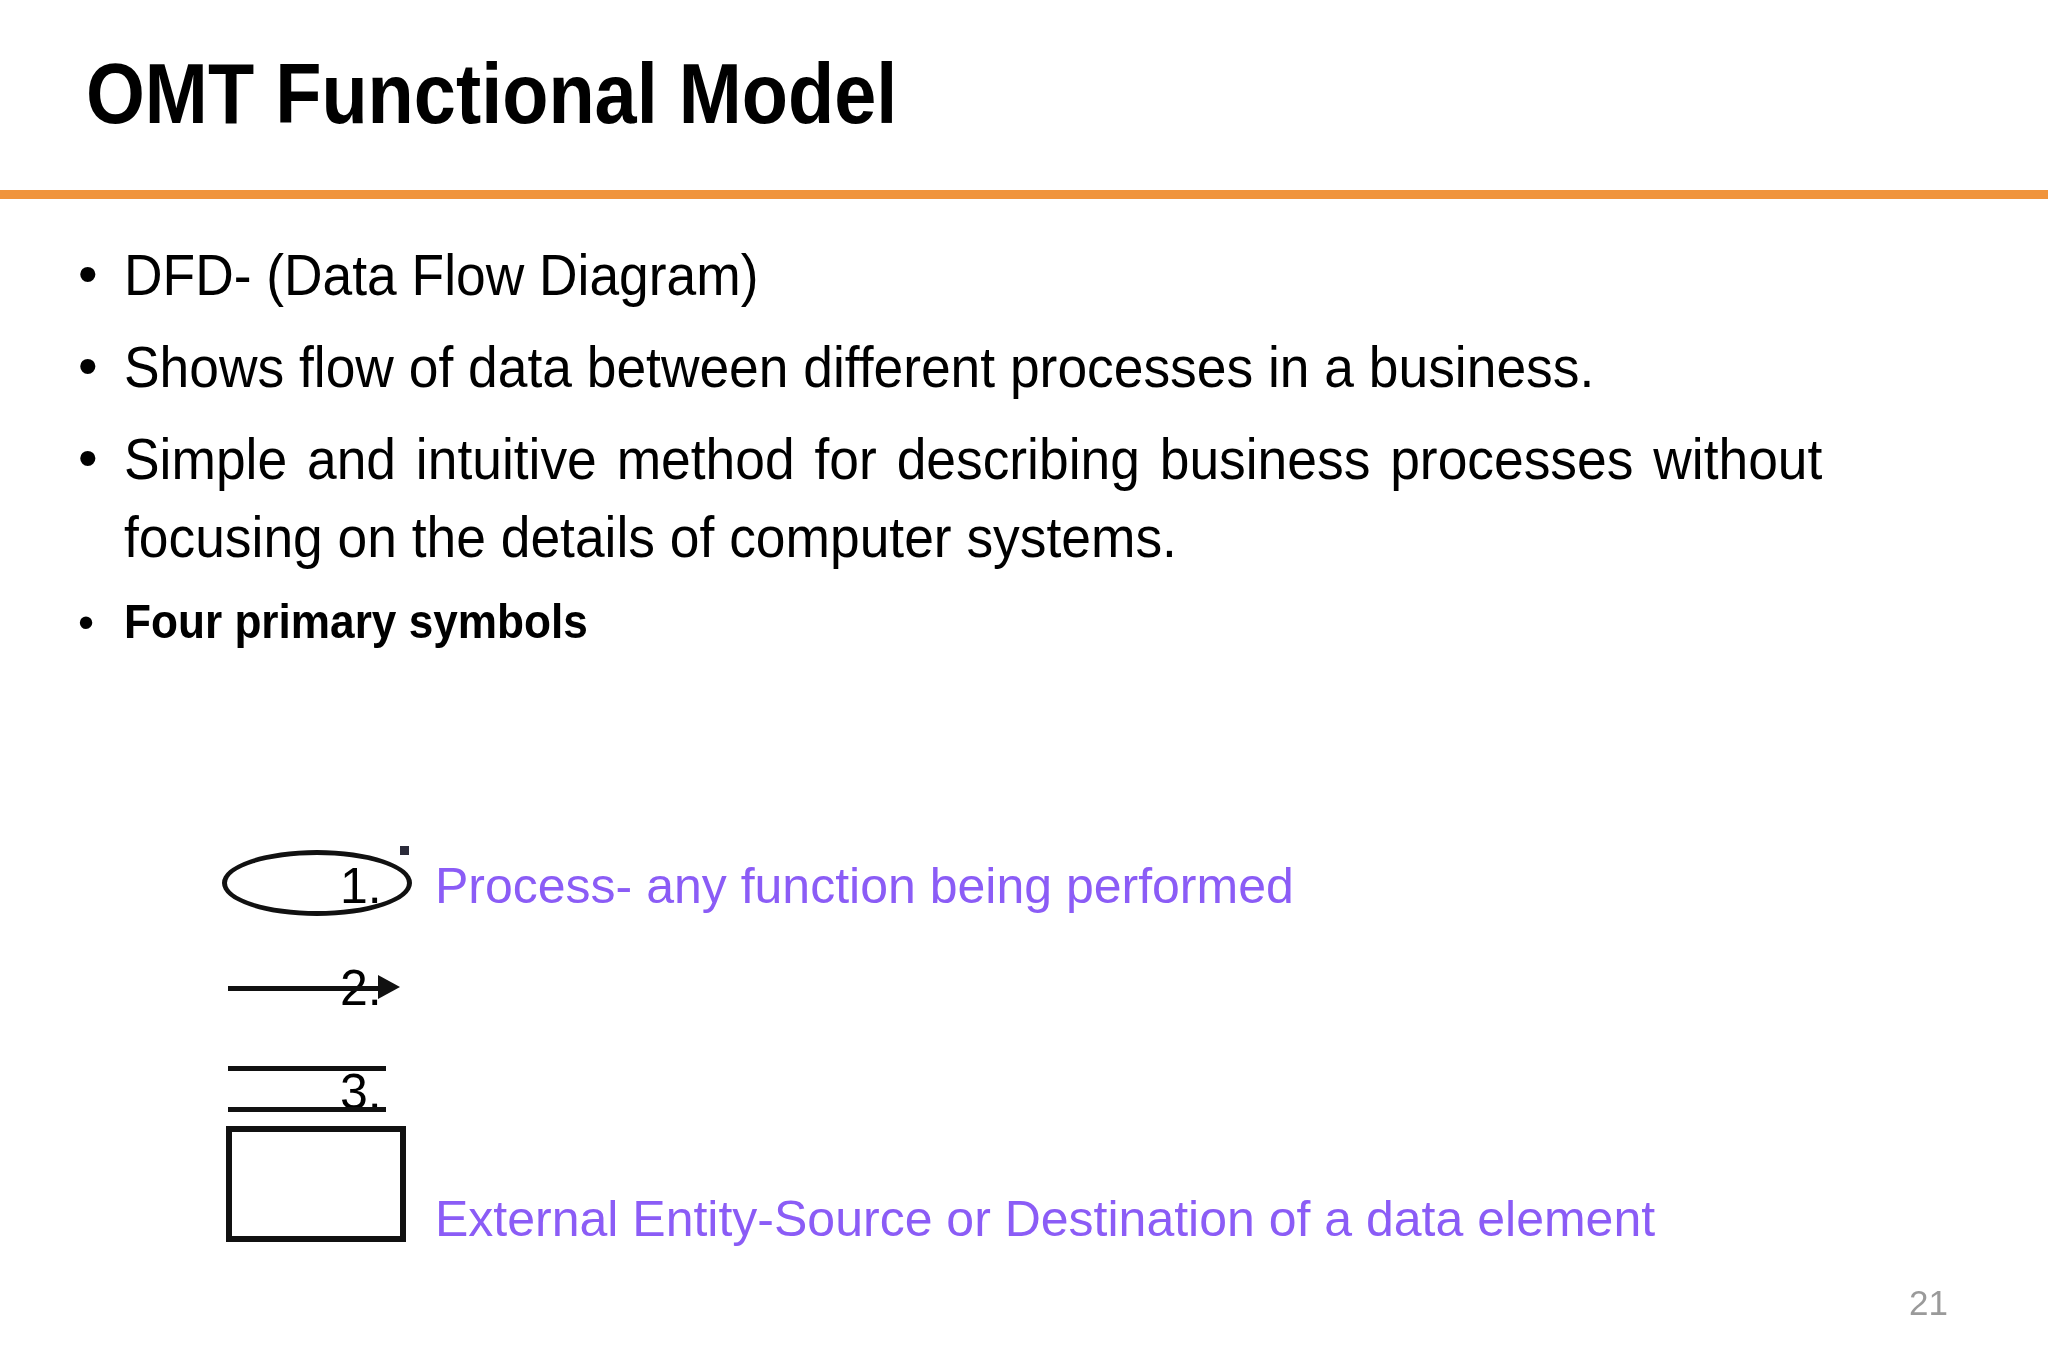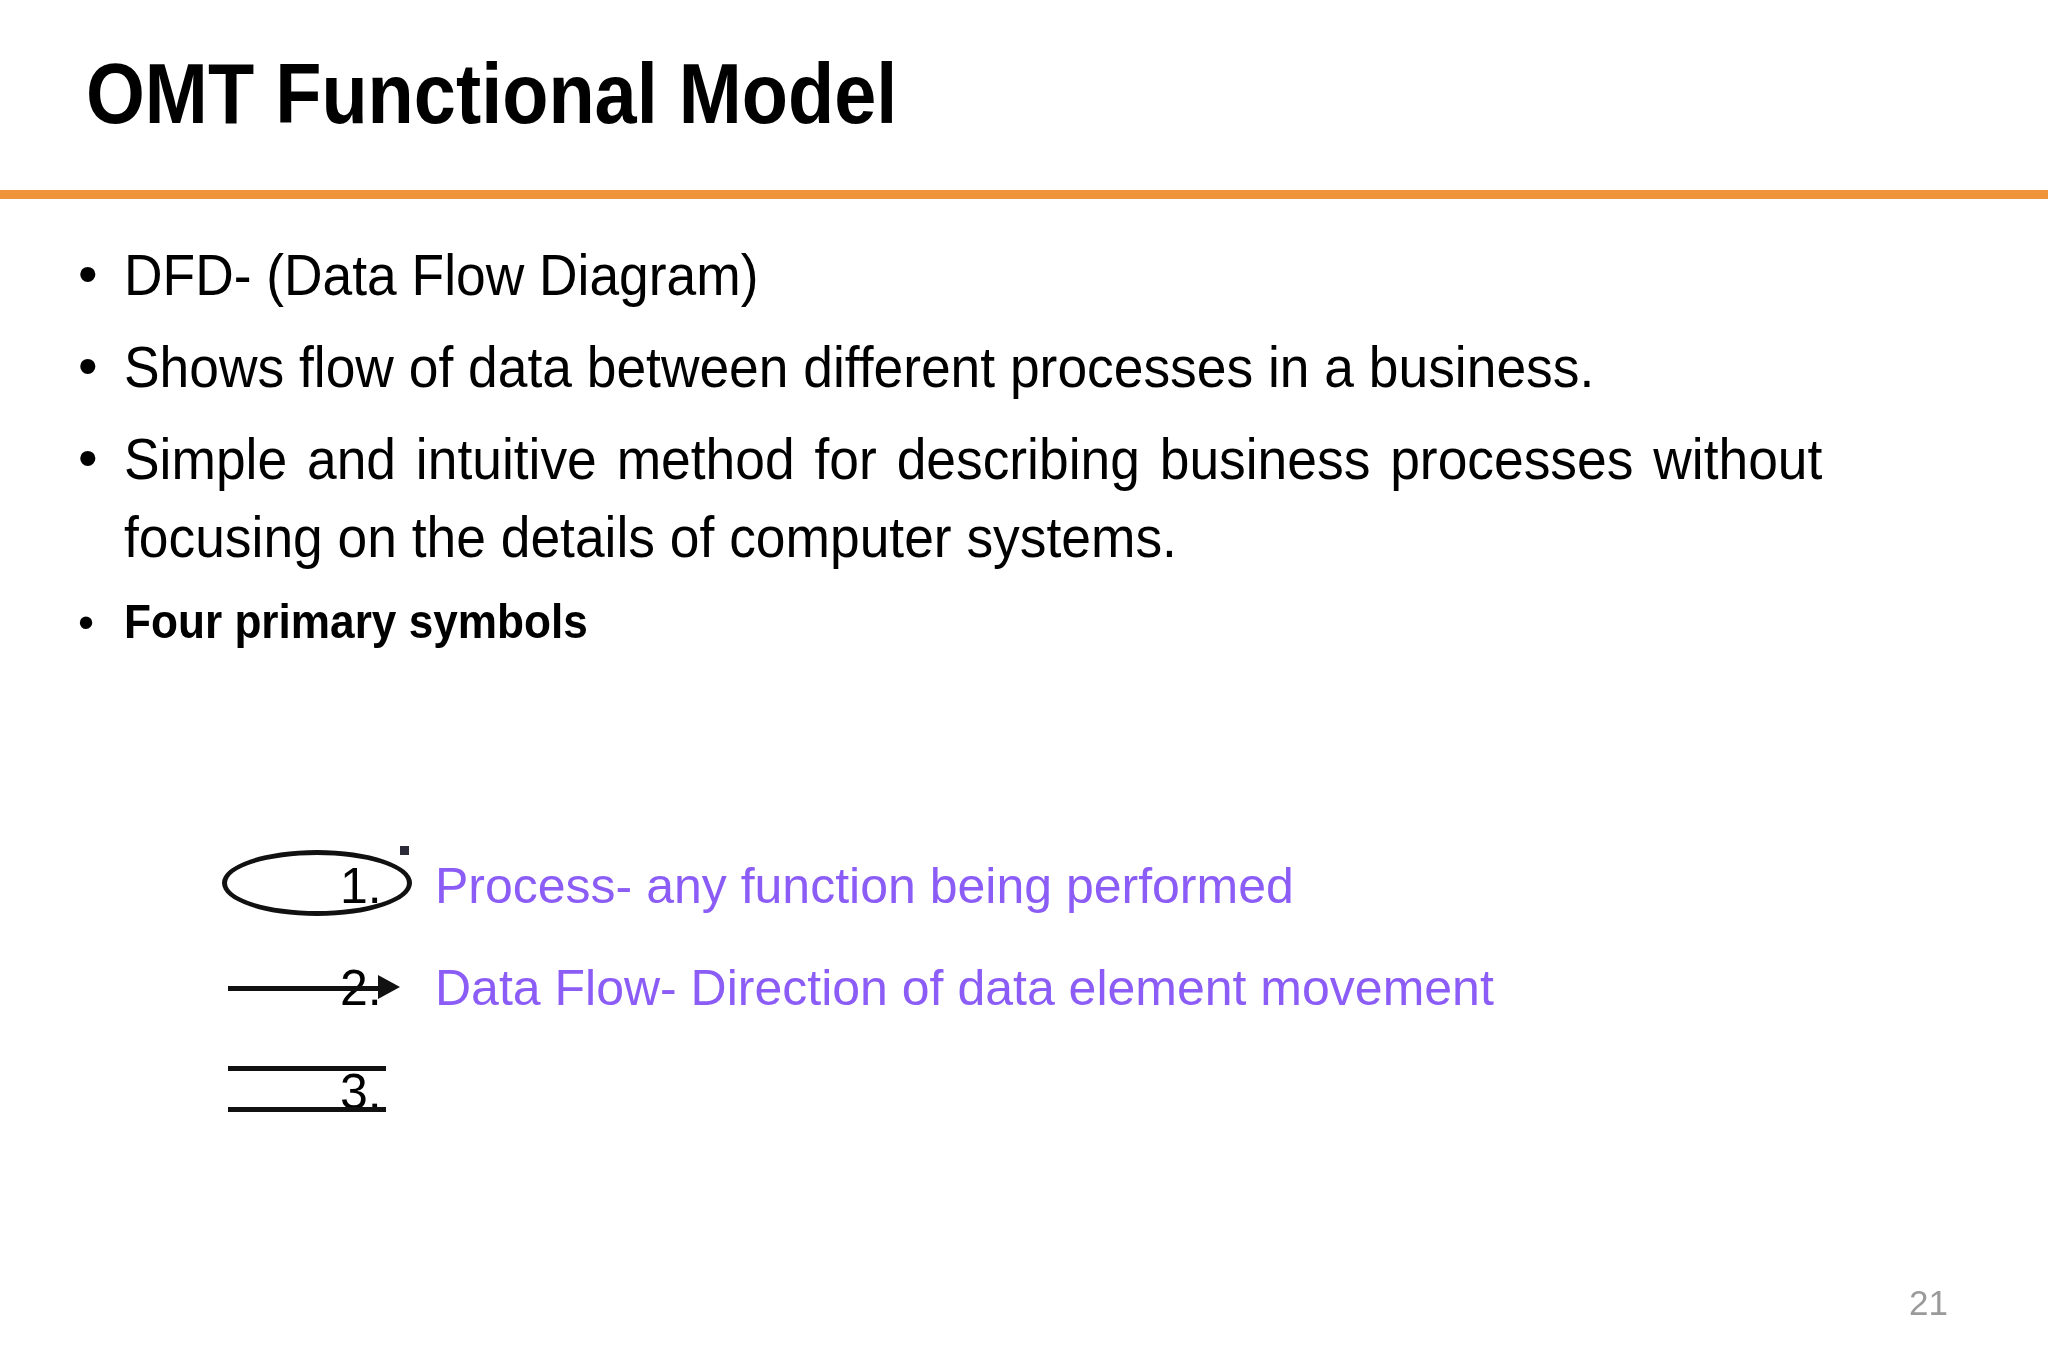--- a/index.html
+++ b/index.html
@@ -260,31 +260,37 @@
     </div>
 
     <div class="legend-row" id="row-dataflow">
       <div class="legend-sym">
         <div class="sym-arrow">
           <div class="shaft"></div>
           <div class="head"></div>
         </div>
       </div>
       <span class="legend-num">2.</span>
-      <span class="legend-label">Data Flow- Direction of data element movement</span>
     </div>
 
     <div class="legend-row" id="row-datastore">
       <div class="legend-sym">
         <div class="sym-store">
           <div class="ln top"></div>
           <div class="ln bot"></div>
         </div>
       </div>
       <span class="legend-num">3.</span>
     </div>
 
+    <div class="legend-row" id="row-entity">
+      <div class="legend-sym">
+        <div class="sym-rect"></div>
+      </div>
+      <span class="legend-num">4.</span>
+      <span class="legend-label">External Entity-Source or Destination of a data element</span>
+    </div>
 
   </div>
 
   <div class="page-number">21</div>
 
 </div>
 
 </body></html>

